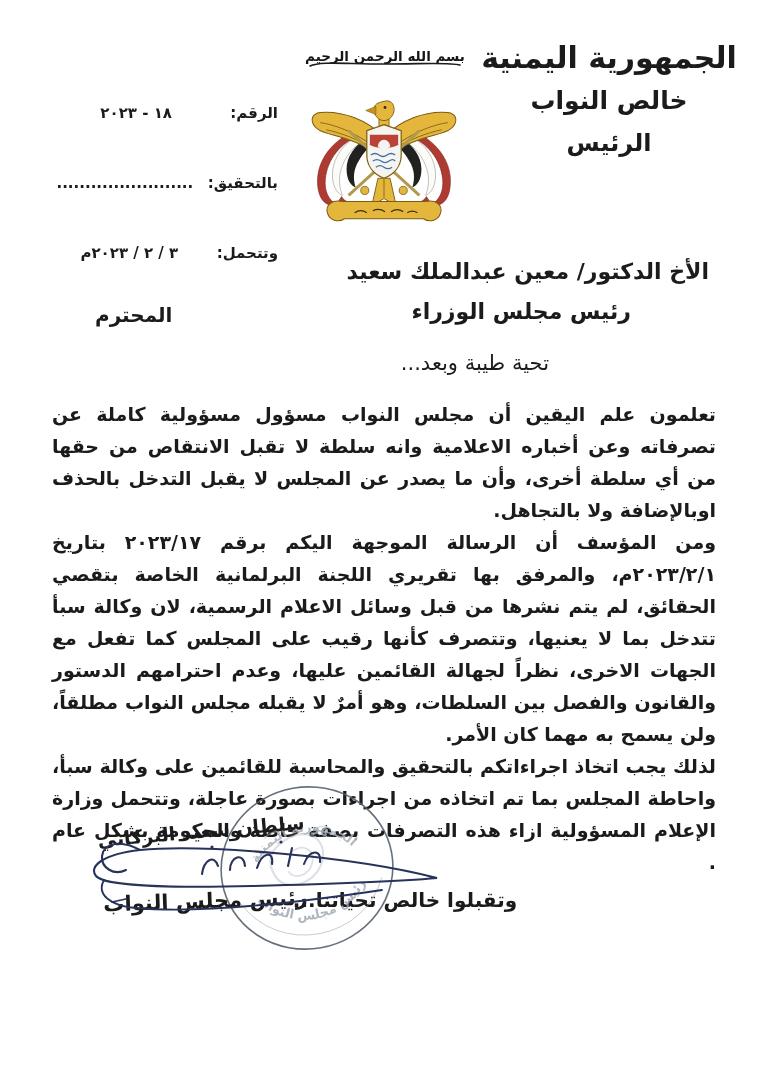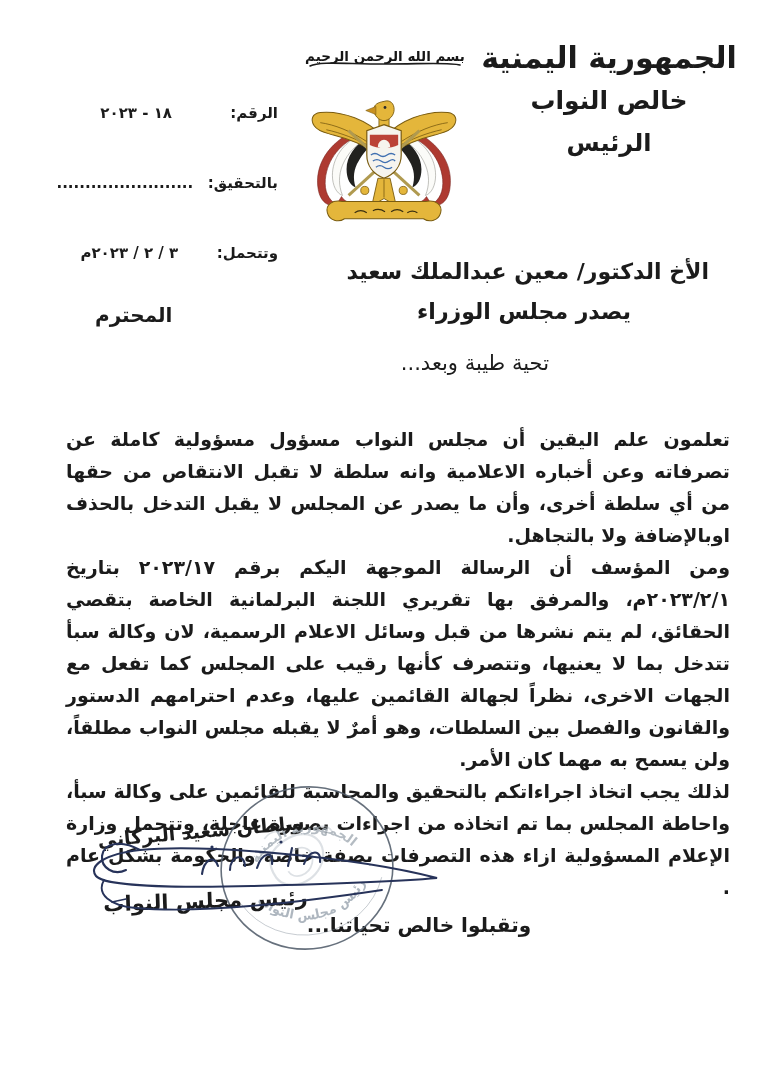--- a/index.html
+++ b/index.html
@@ -24,22 +24,22 @@
   .org-block{position:absolute;top:40px;right:6px;width:288px;text-align:center;}
   .org-title{font-size:30px;font-weight:bold;line-height:1.2;}
   .org-subtitle{font-size:25px;font-weight:bold;margin-top:10px;}
   .org-role{font-size:24px;font-weight:bold;margin-top:14px;}
   
   .recipient-line1{position:absolute;top:259px;right:50px;font-size:22px;font-weight:bold;}
   .recipient-line2{position:absolute;top:299px;right:128px;font-size:22px;font-weight:bold;}
   .honorific{position:absolute;top:303px;left:95px;font-size:20px;font-weight:bold;}
   .salutation{position:absolute;top:351px;right:210px;font-size:21px;font-weight:normal;}
   
-  .body-text{position:absolute;top:423px;left:52px;width:664px;font-size:19px;
-    font-weight:bold;line-height:32px;text-align:justify;direction:rtl;margin-left:14px;}
+  .body-text{position:absolute;top:398px;left:52px;width:664px;font-size:19px;
+    font-weight:bold;line-height:32px;text-align:justify;direction:rtl;}
   .body-text p{margin:0;}
   .closing{margin-top:6px;text-align:center;position:relative;left:21px;font-size:20px;}
   
   .stamp-svg{position:absolute;top:782px;left:214px;width:186px;height:172px;z-index:1;}
   .sig-name{position:absolute;top:820px;left:96px;width:210px;text-align:center;
     font-size:19px;font-weight:bold;transform:rotate(-5deg);z-index:2;}
   .sig-scribble-svg{position:absolute;top:830px;left:52px;width:400px;height:92px;z-index:3;}
   .sig-title{position:absolute;top:889px;left:103px;width:205px;text-align:center;
     font-size:21px;font-weight:bold;transform:rotate(-2deg);z-index:2;}
 </style>
@@ -123,21 +123,21 @@
     </g>
   </svg>
 
   <div class="org-block">
     <div class="org-title">الجمهورية اليمنية</div>
     <div class="org-subtitle">خالص النواب</div>
     <div class="org-role">الرئيس</div>
   </div>
 
   <div class="recipient-line1">الأخ الدكتور/ معين عبدالملك سعيد</div>
-  <div class="recipient-line2">يصدر مجلس الوزراء</div>
+  <div class="recipient-line2">رئيس مجلس الوزراء</div>
   <div class="honorific">المحترم</div>
   <div class="salutation">تحية طيبة وبعد...</div>
 
   <div class="body-text">
     <p>تعلمون علم اليقين أن مجلس النواب مسؤول مسؤولية كاملة عن تصرفاته وعن أخباره الاعلامية وانه سلطة لا تقبل الانتقاص من حقها من أي سلطة أخرى، وأن ما يصدر عن المجلس لا يقبل التدخل بالحذف اوبالإضافة ولا بالتجاهل.</p>
     <p>ومن المؤسف أن الرسالة الموجهة اليكم برقم ٢٠٢٣/١٧ بتاريخ ٢٠٢٣/٢/١م، والمرفق بها تقريري اللجنة البرلمانية الخاصة بتقصي الحقائق، لم يتم نشرها من قبل وسائل الاعلام الرسمية، لان وكالة سبأ تتدخل بما لا يعنيها، وتتصرف كأنها رقيب على المجلس كما تفعل مع الجهات الاخرى، نظراً لجهالة القائمين عليها، وعدم احترامهم الدستور والقانون والفصل بين السلطات، وهو أمرٌ لا يقبله مجلس النواب مطلقاً، ولن يسمح به مهما كان الأمر.</p>
     <p>لذلك يجب اتخاذ اجراءاتكم بالتحقيق والمحاسبة للقائمين على وكالة سبأ، واحاطة المجلس بما تم اتخاذه من اجراءات بصورة عاجلة، وتتحمل وزارة الإعلام المسؤولية ازاء هذه التصرفات بصفة خاصة والحكومة بشكل عام .</p>
     <div class="closing">وتقبلوا خالص تحياتنا...</div>
   </div>
 

